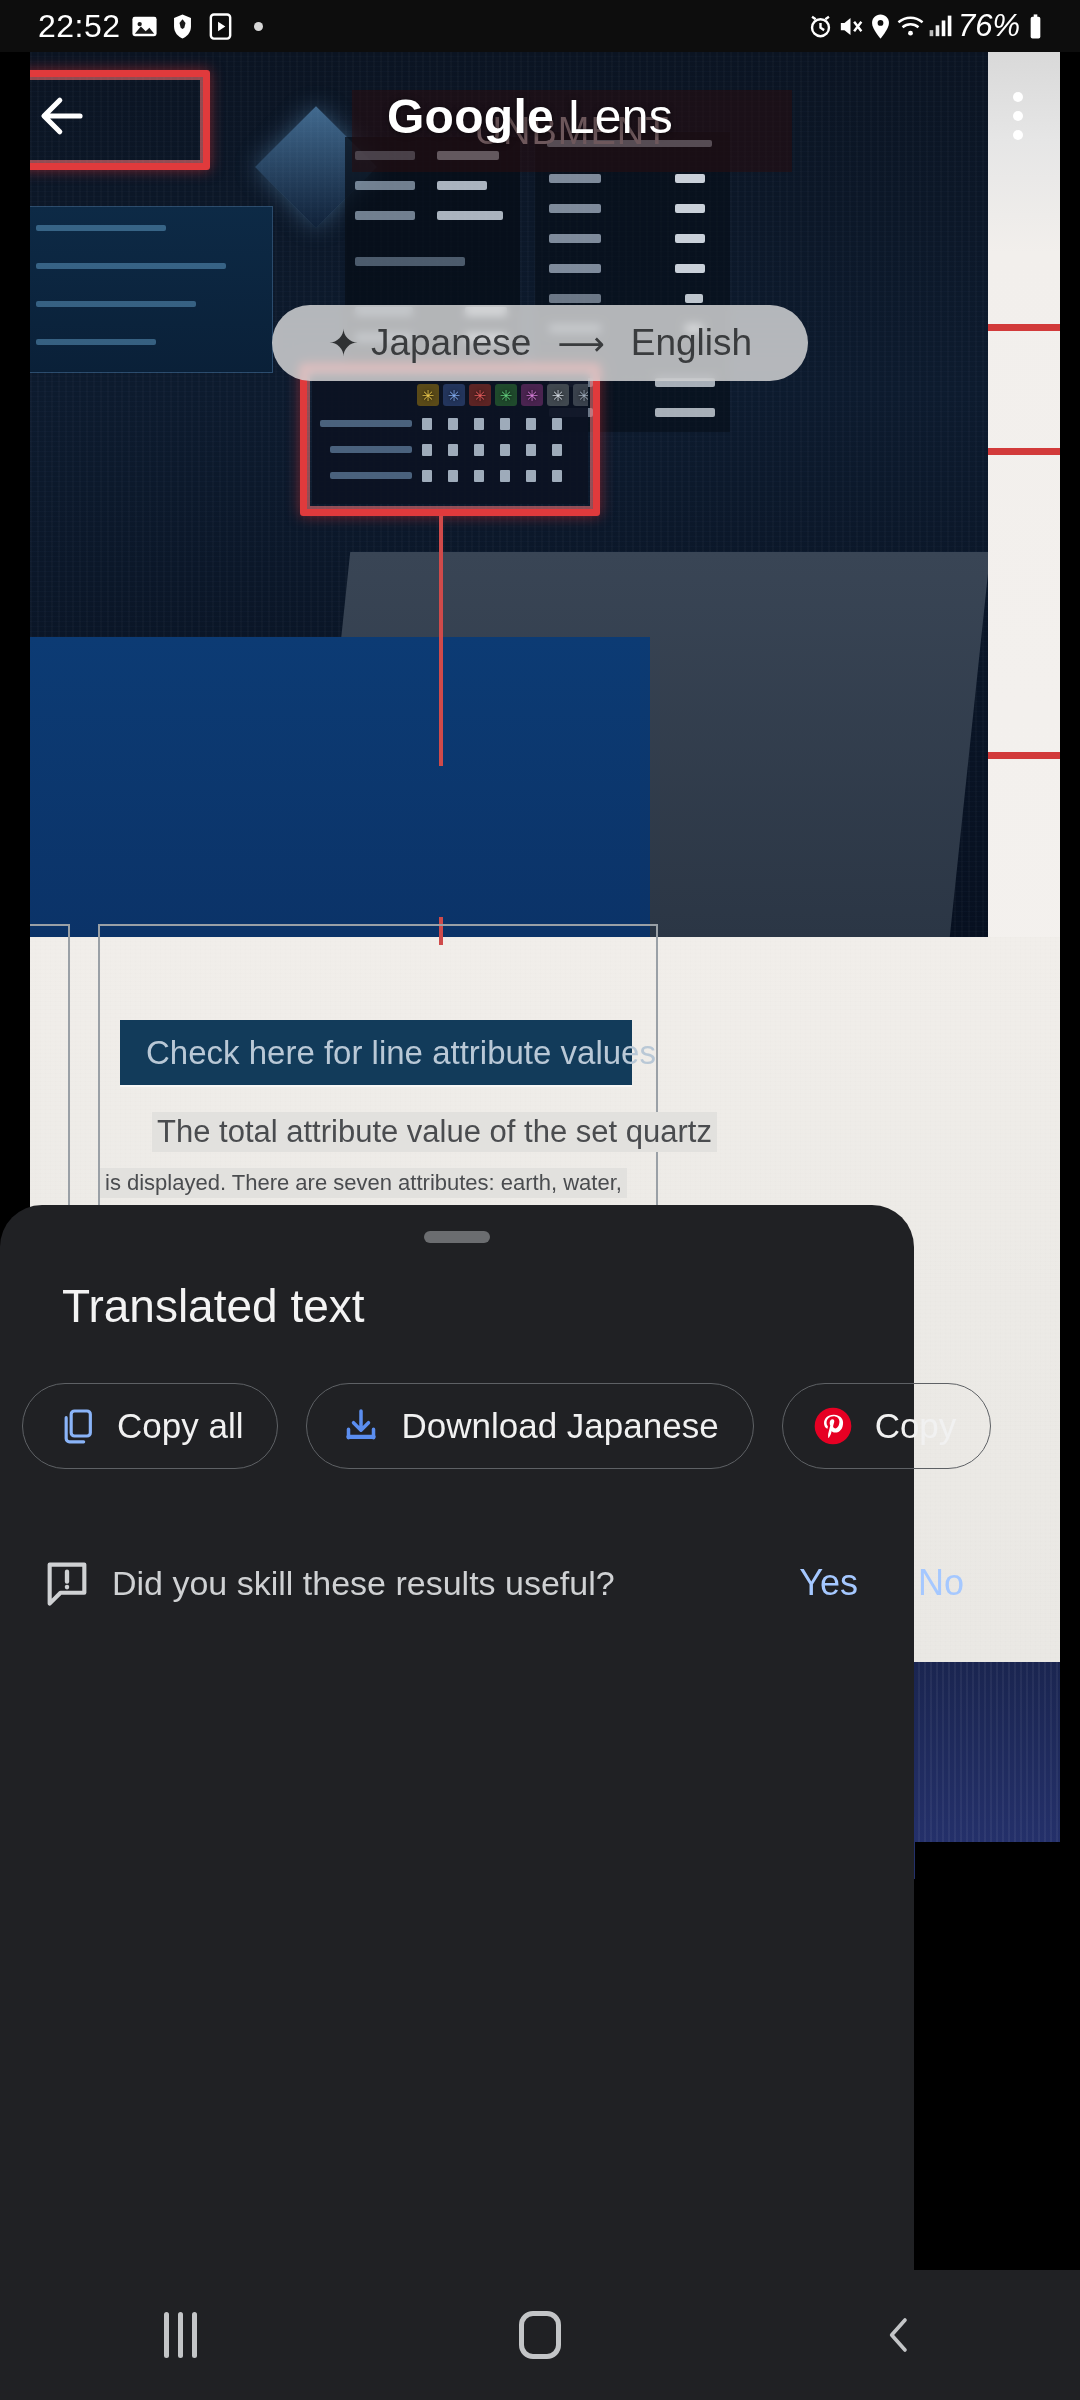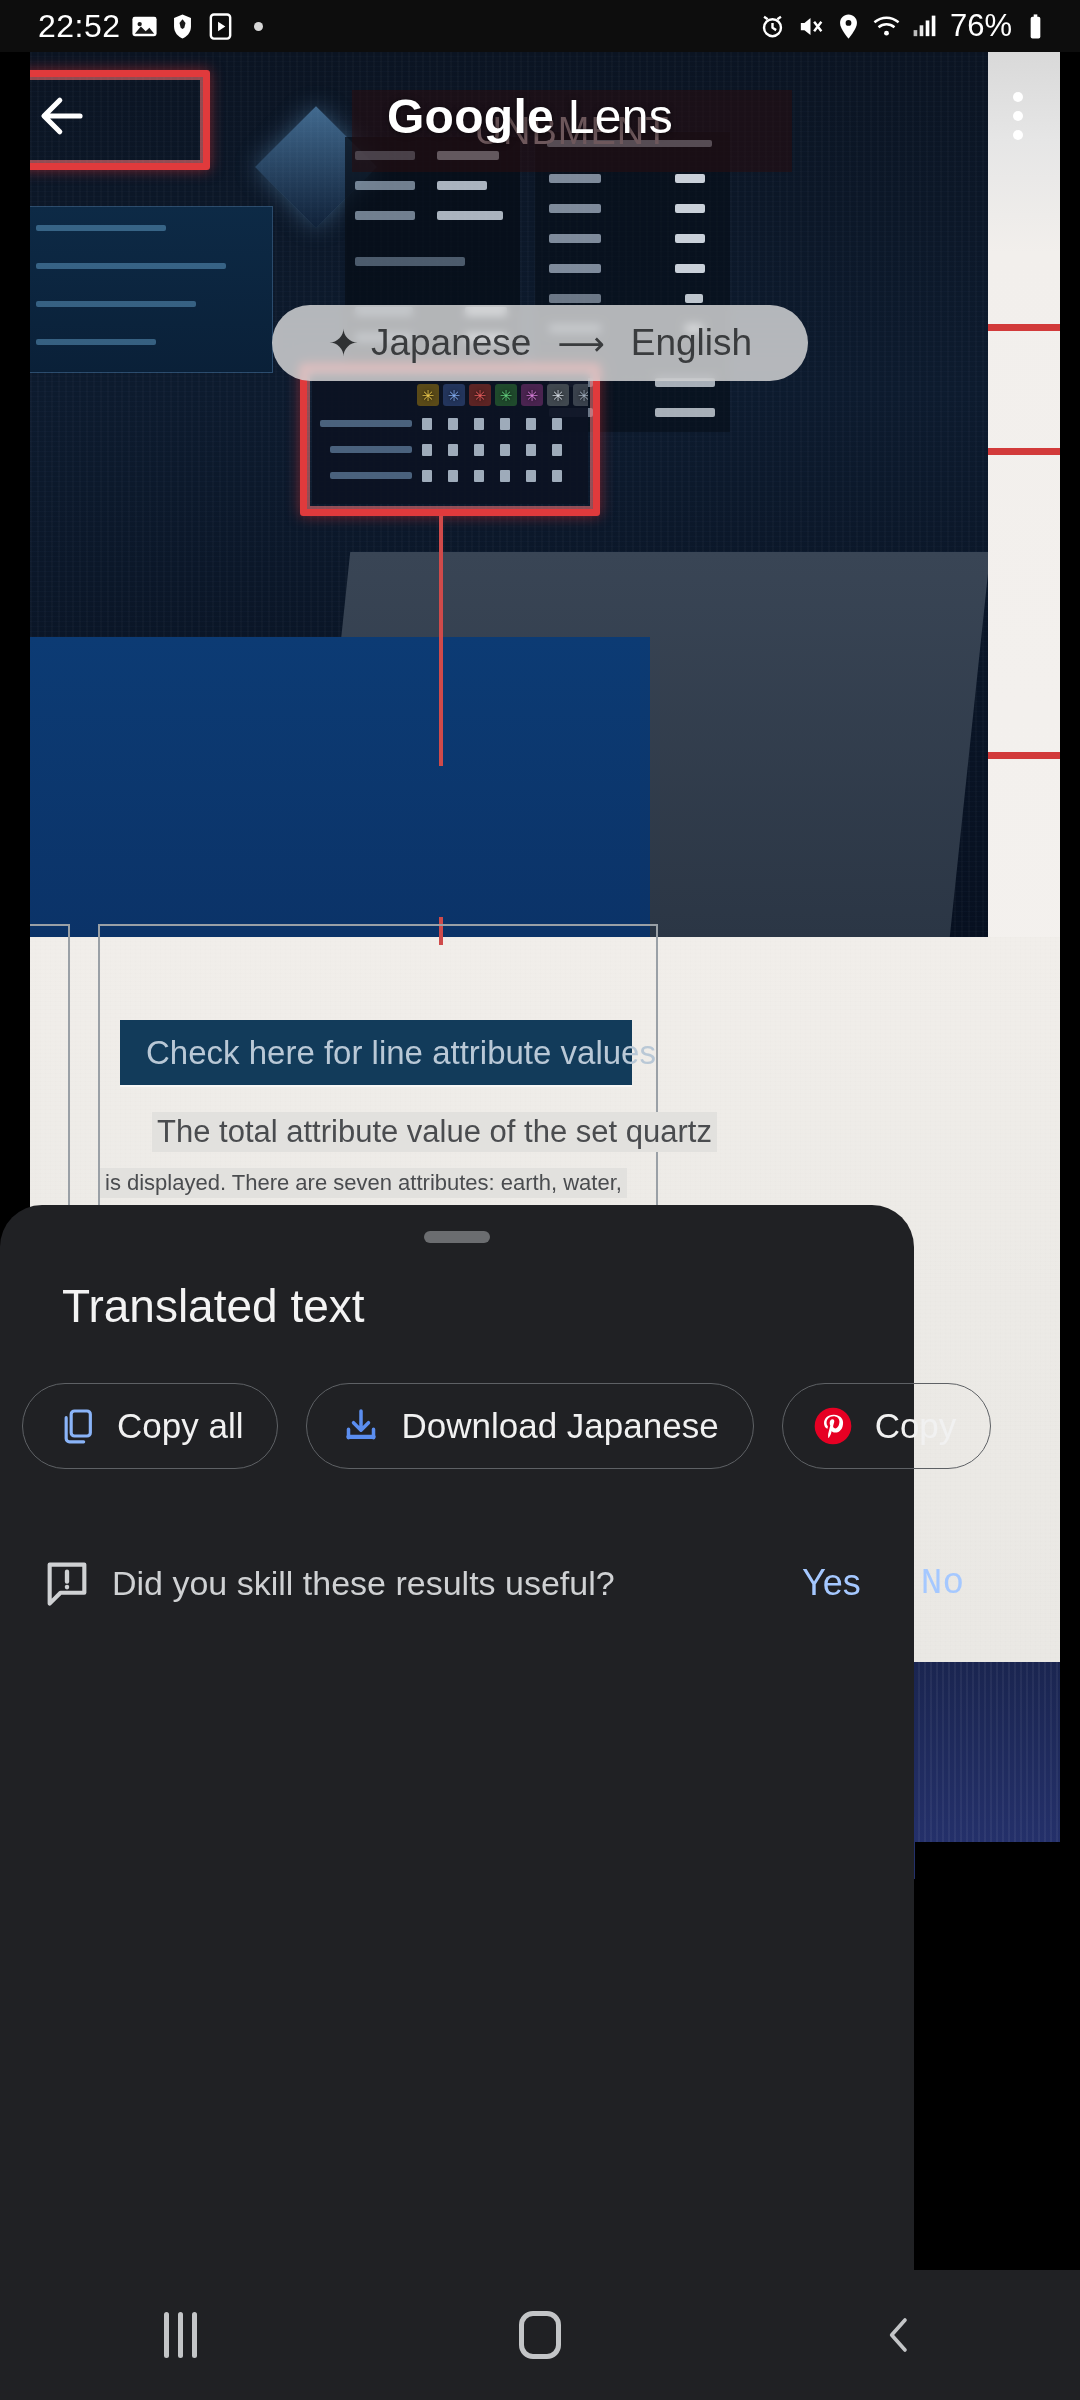--- a/index.html
+++ b/index.html
@@ -12,21 +12,21 @@
 
   
   .statusbar{
     position:absolute; left:0; top:0; width:1080px; height:52px;
     background:#0d0d0d; display:flex; align-items:center; z-index:60;
   }
   .sb-left{ display:flex; align-items:center; gap:9px; padding-left:38px; }
   .sb-time{ color:#fff; font-size:32px; letter-spacing:.5px; }
   .sb-ico{ width:29px; height:29px; display:block; }
   .sb-dot{ width:9px; height:9px; border-radius:50%; background:#d6d6d6; margin-left:10px;}
-  .sb-right{ margin-left:auto; display:flex; align-items:center; gap:9px; padding-right:30px; }
+  .sb-right{ margin-left:auto; display:flex; align-items:center; gap:1px; padding-right:30px;font-style:italic; }
   .sb-batt{ color:#fff; font-size:31px; letter-spacing:0; margin-left:2px;}
 
   
   .viewport{
     position:absolute; left:0; top:52px; width:1080px; height:2400px; overflow:hidden;
     background:#000;
   }
   
   .photo{
     position:absolute; left:30px; top:0; width:1030px; height:1790px;
@@ -272,21 +272,21 @@
   }
   .chip.pin{ padding-left:28px; }
 
   .feedback{
     position:absolute; left:30px; top:338px; width:1020px; height:80px;
     display:flex; align-items:center;
   }
   .fb-icon{ width:74px; display:flex; align-items:center; justify-content:center; }
   .fb-text{ color:#cfd1d3; font-size:34px; margin-left:8px; }
   .fb-yes{ color:#a5c8ff; font-size:36px; margin-left:auto; cursor:pointer; }
-  .fb-no{ color:#a5c8ff; font-size:36px; margin-left:60px; margin-right:86px; cursor:pointer;font-family:Liberation Mono, monospace; }
+  .fb-no{ color:#a5c8ff; font-size:36px; margin-left:60px; margin-right:86px; cursor:pointer; }
 
   
   .navbar{
     position:absolute; left:0; bottom:0; width:1080px; height:130px; z-index:70;
     background:#202124; display:flex; align-items:center; justify-content:space-around;
   }
   .nav-btn{ width:140px; height:130px; display:flex; align-items:center; justify-content:center; cursor:pointer; }
   .nav-recents{ display:flex; gap:9px; }
   .nav-recents i{ display:block; width:5px; height:46px; background:#c3c5c7; border-radius:3px; }
   .nav-home{ width:42px; height:48px; border:5px solid #c3c5c7; border-radius:14px; }

